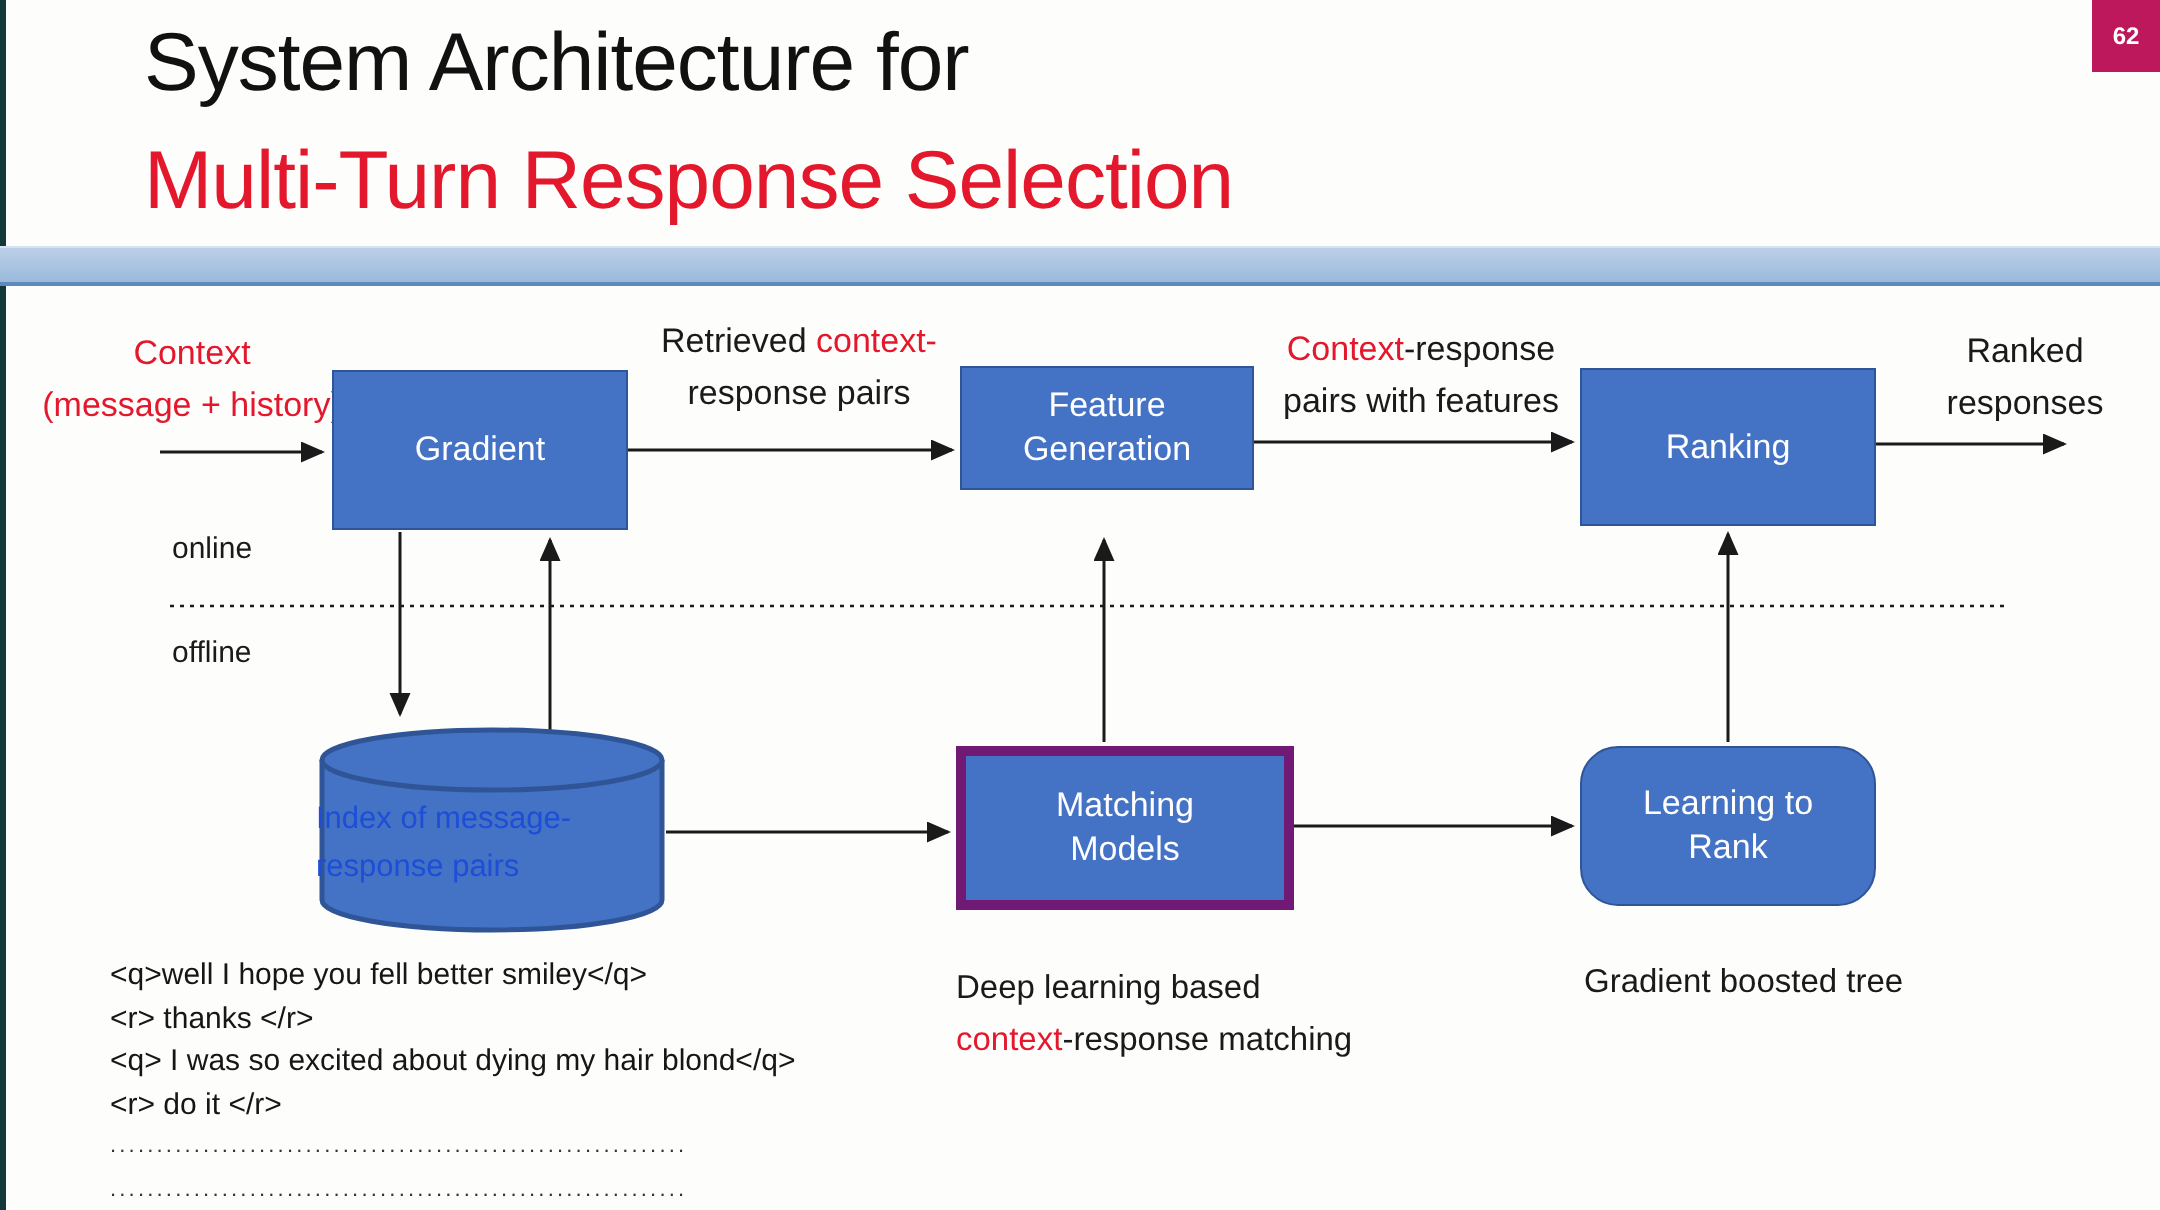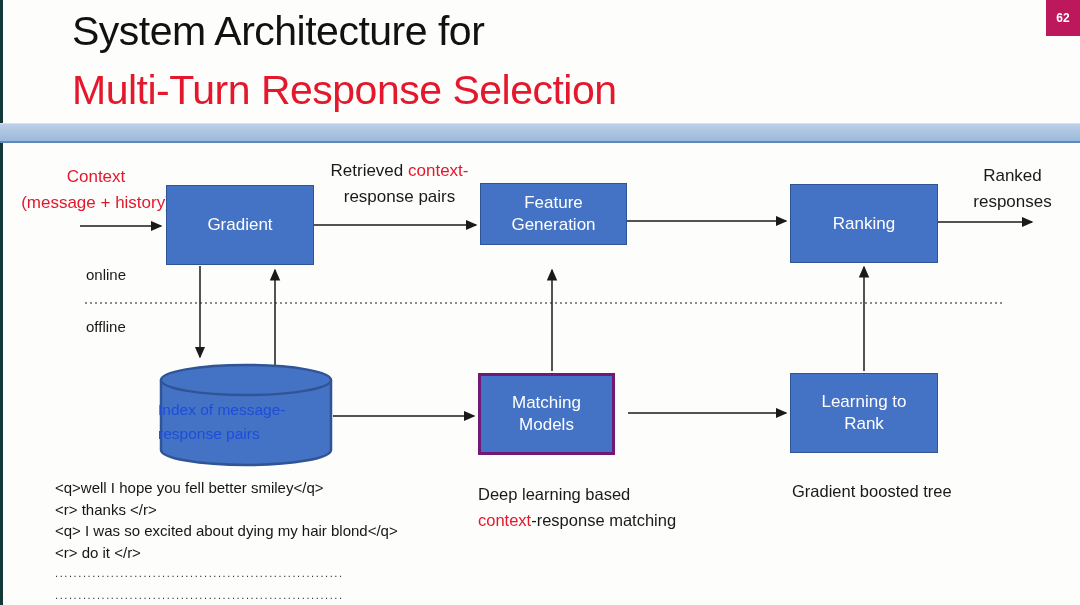--- a/index.html
+++ b/index.html
@@ -23,22 +23,22 @@
   }
   
   .node{
     position:absolute;background:#4472c4;border:1px solid #2f5597;box-sizing:border-box;
     color:#fefefe;font-size:17px;line-height:22px;text-align:center;
     display:flex;align-items:center;justify-content:center;padding:0 18px;
   }
   .node-retrieval{left:166px;top:185px;width:148px;height:80px;}
   .node-feature{left:480px;top:183px;width:147px;height:62px;}
   .node-ranking{left:790px;top:184px;width:148px;height:79px;}
-  .node-matching{left:478px;top:373px;width:137px;height:82px;border:3px solid #701a75;}
-  .node-ltr{left:790px;top:373px;width:148px;height:80px;}
+  .node-matching{left:478px;top:373px;width:169px;height:82px;border:5px solid #701a75;}
+  .node-ltr{left:790px;top:373px;width:148px;height:80px;border-radius:19px;}
   .cyl-svg{position:absolute;left:158px;top:362px;}
   .cyl-label{
     position:absolute;left:158px;top:398px;width:176px;text-align:left;
     color:#1d4ed8;font-size:15.5px;line-height:24px;
   }
   
   .flabel{position:absolute;text-align:center;font-size:17px;line-height:26px;color:#1a1a1a;}
   .red{color:#e4182d;}
   .lbl-context{left:0;top:164px;width:192px;color:#e4182d;}
   .lbl-retrieved{left:312px;top:158px;width:175px;}
@@ -89,20 +89,24 @@
   </svg>
 
   <div class="flabel lbl-context">
     <div>Context</div>
     <div>(message + history)</div>
   </div>
   <div class="flabel lbl-retrieved">
     <div><span>Retrieved </span><span class="red">context-</span></div>
     <div>response pairs</div>
   </div>
+  <div class="flabel lbl-features">
+    <div><span class="red">Context</span><span>-response</span></div>
+    <div>pairs with features</div>
+  </div>
   <div class="flabel lbl-ranked">
     <div>Ranked</div>
     <div>responses</div>
   </div>
   <div class="lbl-online">online</div>
   <div class="lbl-offline">offline</div>
 
   <div class="node node-retrieval">Gradient</div>
   <div class="node node-feature">Feature Generation</div>
   <div class="node node-ranking">Ranking</div>

